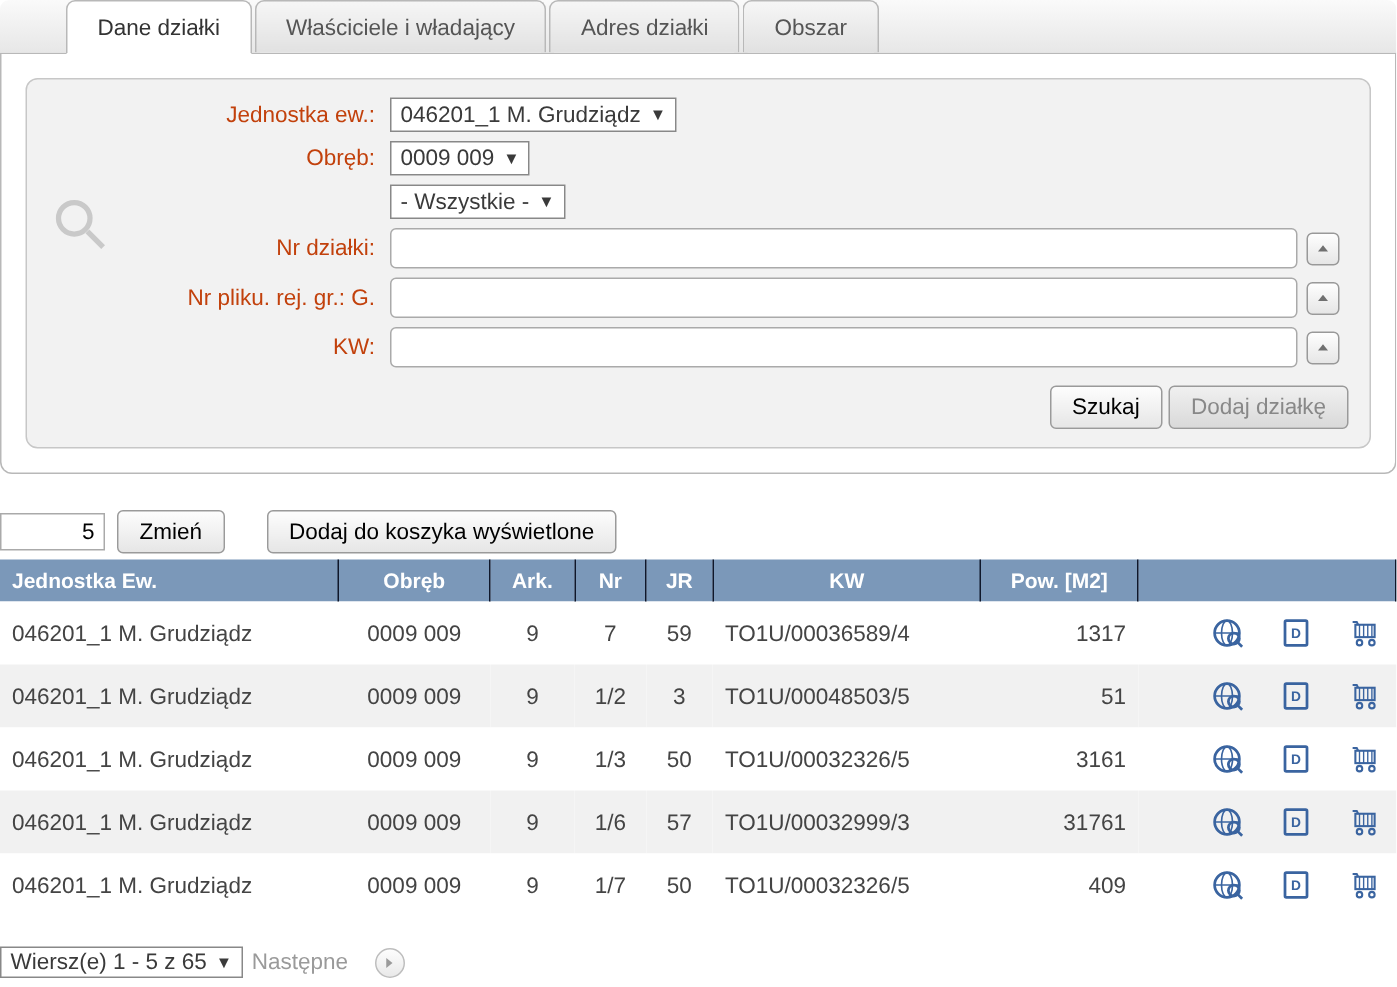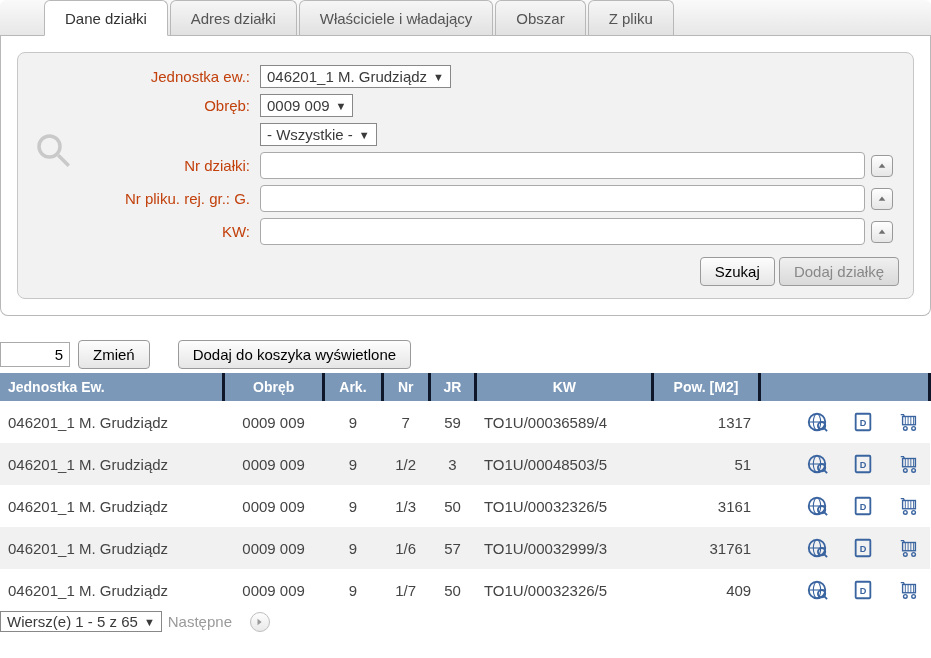--- a/index.html
+++ b/index.html
@@ -30,34 +30,34 @@
   .btn-row { grid-column: 1 / -1; text-align: right; margin-top: 6px; }
   .btn { font-size:15px; padding:5px 14px; border:1px solid #9a9a9a; border-radius:4px; background:linear-gradient(#fdfdfd,#e6e6e6); cursor:pointer; }
   .btn.disabled { color:#888; background:linear-gradient(#f0f0f0,#d9d9d9);text-align:right; }
 
   
   .list-toolbar { display:flex; align-items:center; gap:8px; margin-top:24px; }
   .count-input { width:70px; text-align:right; font-size:15px; padding:3px 6px; border:1px solid #aaa; }
 
   
   table.results { width:100%; border-collapse: collapse; margin-top:4px; }
-  table.results th { background:#7b98b9; color:#fff; font-weight:bold; font-size:14px; padding:6px 8px; text-align:center; border-right:3px solid #0f172a; }
+  table.results th { background:#7b98b9; color:#fff; font-weight:bold; font-size:14px; padding:6px 8px; text-align:center; border-right:1px solid #0f172a; }
   table.results th:first-child { text-align:left; }
   table.results td { padding:10px 8px; color:#444; }
   table.results tbody tr:nth-child(even) { background:#f1f1f1; }
   table.results tbody tr:nth-child(odd)  { background:#ffffff; }
   .num { text-align:right; }
   .ctr { text-align:center; }
 
   .row-actions { display:flex; gap:20px; justify-content:flex-end; align-items:center; }
   .icon-btn { cursor:pointer; width:26px; height:22px; display:inline-flex; align-items:center; justify-content:center; }
   .icon-btn svg { width:24px; height:22px; }
 
   
-  .pager { display:flex; align-items:center; gap:6px; margin-top:0; }
+  .pager { display:flex; align-items:center; gap:6px; margin-top:20px; }
   .pager .select-like { padding:1px 6px; }
   .next-link { color:#9a9a9a; display:inline-flex; align-items:center; gap:18px; }
   .next-link .circ { display:inline-flex; width:20px; height:20px; border:1px solid #bdbdbd; border-radius:50%; align-items:center; justify-content:center; background:linear-gradient(#fdfdfd,#e9e9e9); }
   .next-link .circ svg { width:10px; height:10px; fill:#9a9a9a; }
 </style>
 </head>
 <body>
 
 <svg width="0" height="0" style="position:absolute">
   <defs>
@@ -90,24 +90,23 @@
         <path d="M2 8 L6 3 L10 8 Z" fill="#707070"></path>
       </g>
     <g id="i-right">
         <path d="M3 2 L8 6 L3 10 Z"></path>
       </g>
   </defs>
 </svg>
 
 <div class="tabset">
   <div class="tab active">Dane działki</div>
+  <div class="tab">Właściciele i władający</div>
   <div class="tab">Adres działki</div>
-  <div class="tab">Właściciele i władający</div>
   <div class="tab">Obszar</div>
-  <div class="tab">Z pliku</div>
 </div>
 
 <div class="panel">
   <div class="search-form">
     <div class="form-grid">
 
       <div class="lbl" style="grid-row:1">Jednostka ew.:</div>
       <div class="ctrl" style="grid-row:1">
         <span class="select-like">
           <span>046201_1 M. Grudziądz</span>

